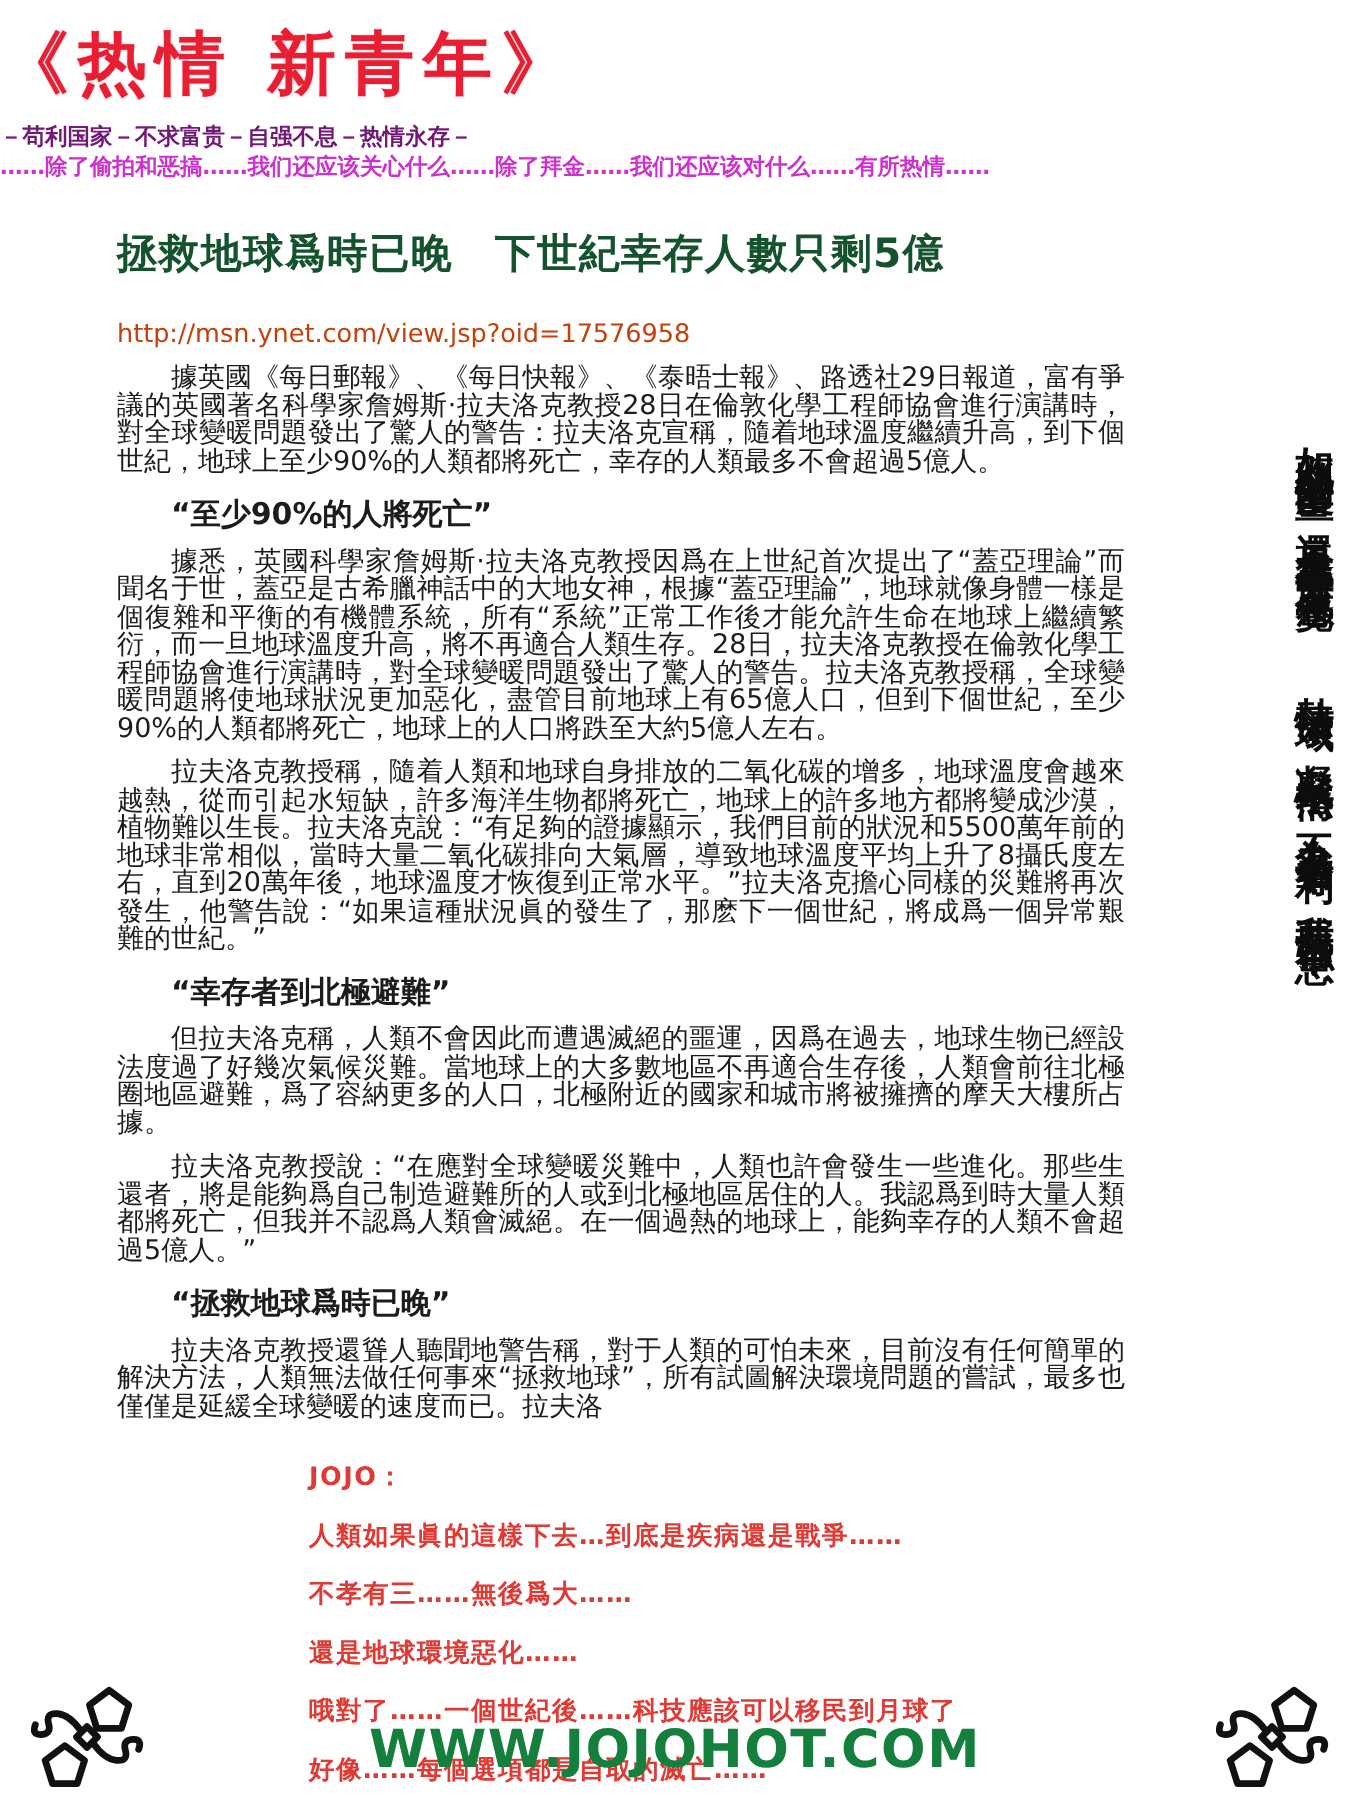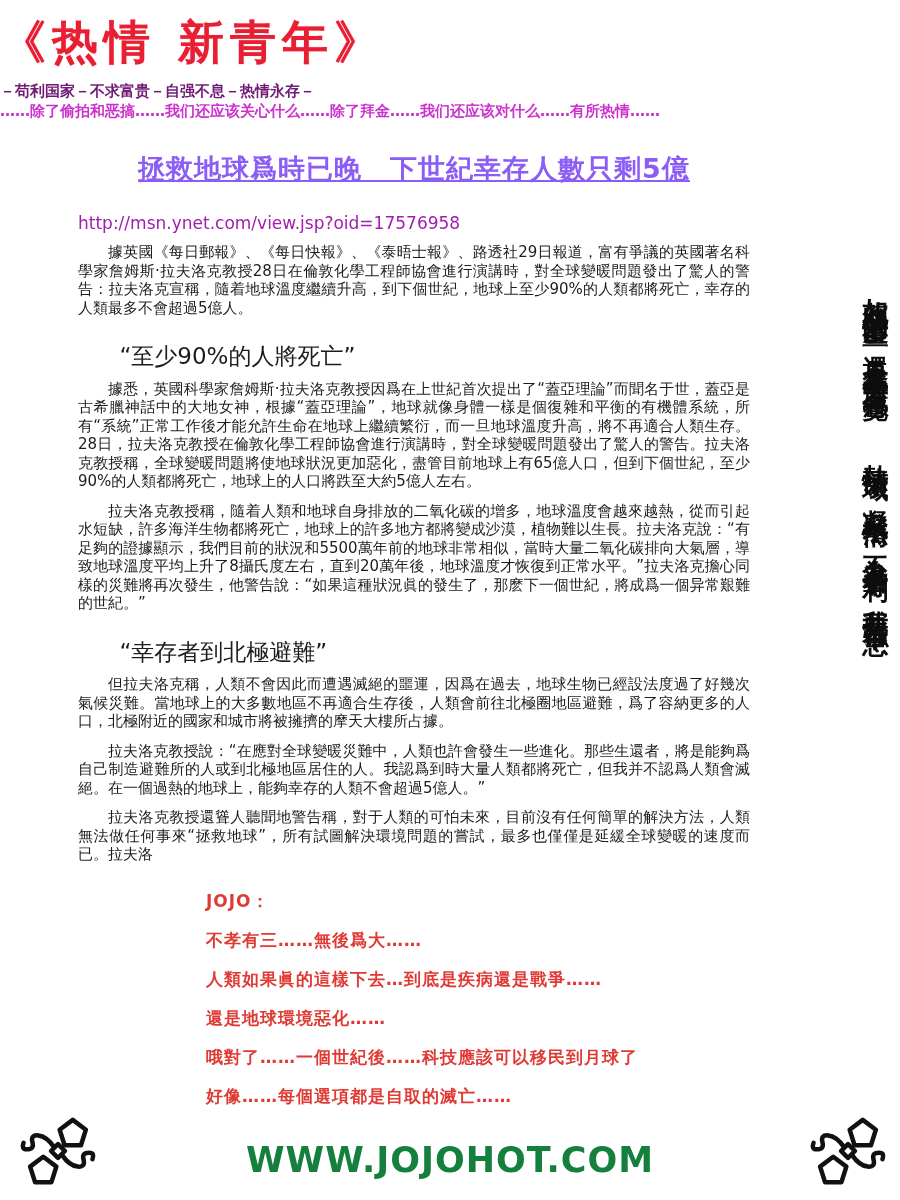--- a/index.html
+++ b/index.html
@@ -25,50 +25,49 @@
   .motto{ font-weight:bold; line-height:19px; }
   .motto-1{ margin-top:8px;  font-size:15px; color:#701a75; }
   .motto-2{ margin-top:1px;  font-size:15px; color:#cc33cc; }
   
   .content{
     margin-left:78px;
     width:672px;
   }
   .headline{
     margin:30px 0 0 0;
-    text-align:center;
+    text-align:left;
     font-size:27px;
     font-weight:bold;
     letter-spacing:1px;
-    color:#8b5cf6;
-    text-decoration:underline;
+    color:#14532d;
   }
   .article-url{
     margin-top:26px;
     font-size:17px;
-    color:#a21caf;
+    color:#c2410c;
     text-decoration:none;
     display:inline-block;
   }
   .article-body{ margin-top:10px; }
   .article-body p{
     margin:0 0 11px 0;
-    font-size:15px;
+    font-size:18px;
     line-height:18.5px;
     font-weight:500;
     color:#1c1c1c;
     text-align:justify;
     text-indent:2em;
     letter-spacing:0;
   }
   .article-body h3.subhead{
-    margin:30px 0 14px 0;
-    font-size:23px;
+    margin:16px 0 14px 0;
+    font-size:20px;
     line-height:18.5px;
-    font-weight:400;
+    font-weight:700;
     color:#1c1c1c;
     text-indent:1.8em;
   }
   
   .comments{ margin:26px 0 0 128px; }
   .comment-label, .comment-line{
     color:#e03a35;
     font-size:17px;
     font-weight:700;
     margin-bottom:16px;
@@ -127,27 +126,28 @@
     <a class="article-url" href="#">http://msn.ynet.com/view.jsp?oid=17576958</a>
 
     <article class="article-body">
       <p>據英國《每日郵報》、《每日快報》、《泰晤士報》、路透社29日報道，富有爭議的英國著名科學家詹姆斯·拉夫洛克教授28日在倫敦化學工程師協會進行演講時，對全球變暖問題發出了驚人的警告：拉夫洛克宣稱，隨着地球溫度繼續升高，到下個世紀，地球上至少90%的人類都將死亡，幸存的人類最多不會超過5億人。</p>
       <h3 class="subhead">“至少90%的人將死亡”</h3>
       <p>據悉，英國科學家詹姆斯·拉夫洛克教授因爲在上世紀首次提出了“蓋亞理論”而聞名于世，蓋亞是古希臘神話中的大地女神，根據“蓋亞理論”，地球就像身體一樣是個復雜和平衡的有機體系統，所有“系統”正常工作後才能允許生命在地球上繼續繁衍，而一旦地球溫度升高，將不再適合人類生存。28日，拉夫洛克教授在倫敦化學工程師協會進行演講時，對全球變暖問題發出了驚人的警告。拉夫洛克教授稱，全球變暖問題將使地球狀況更加惡化，盡管目前地球上有65億人口，但到下個世紀，至少90%的人類都將死亡，地球上的人口將跌至大約5億人左右。</p>
       <p>拉夫洛克教授稱，隨着人類和地球自身排放的二氧化碳的增多，地球溫度會越來越熱，從而引起水短缺，許多海洋生物都將死亡，地球上的許多地方都將變成沙漠，植物難以生長。拉夫洛克說：“有足夠的證據顯示，我們目前的狀況和5500萬年前的地球非常相似，當時大量二氧化碳排向大氣層，導致地球溫度平均上升了8攝氏度左右，直到20萬年後，地球溫度才恢復到正常水平。”拉夫洛克擔心同樣的災難將再次發生，他警告說：“如果這種狀況眞的發生了，那麽下一個世紀，將成爲一個异常艱難的世紀。”</p>
       <h3 class="subhead">“幸存者到北極避難”</h3>
       <p>但拉夫洛克稱，人類不會因此而遭遇滅絕的噩運，因爲在過去，地球生物已經設法度過了好幾次氣候災難。當地球上的大多數地區不再適合生存後，人類會前往北極圈地區避難，爲了容納更多的人口，北極附近的國家和城市將被擁擠的摩天大樓所占據。</p>
       <p>拉夫洛克教授說：“在應對全球變暖災難中，人類也許會發生一些進化。那些生還者，將是能夠爲自己制造避難所的人或到北極地區居住的人。我認爲到時大量人類都將死亡，但我并不認爲人類會滅絕。在一個過熱的地球上，能夠幸存的人類不會超過5億人。”</p>
+      <h3 class="subhead">“拯救地球爲時已晚”</h3>
       <p>拉夫洛克教授還聳人聽聞地警告稱，對于人類的可怕未來，目前沒有任何簡單的解決方法，人類無法做任何事來“拯救地球”，所有試圖解決環境問題的嘗試，最多也僅僅是延緩全球變暖的速度而已。拉夫洛</p>
     </article>
 
     <section class="comments">
       <div class="comment-label">JOJO：</div>
+      <div class="comment-line">人類如果眞的這樣下去…到底是疾病還是戰爭……</div>
       <div class="comment-line">不孝有三……無後爲大……</div>
-      <div class="comment-line">人類如果眞的這樣下去…到底是疾病還是戰爭……</div>
       <div class="comment-line">還是地球環境惡化……</div>
       <div class="comment-line">哦對了……一個世紀後……科技應該可以移民到月球了</div>
       <div class="comment-line">好像……每個選項都是自取的滅亡……</div>
     </section>
   </main>
 
   <aside class="vertical-callout">
     <div class="v-col v-inner">如此經典的漫畫！還是拿在手中才更有感覺！</div>
     <div class="v-col v-outer">熱情領域！凝聚熱情！不為爭名奪利！我要自強不息！</div>
   </aside>

